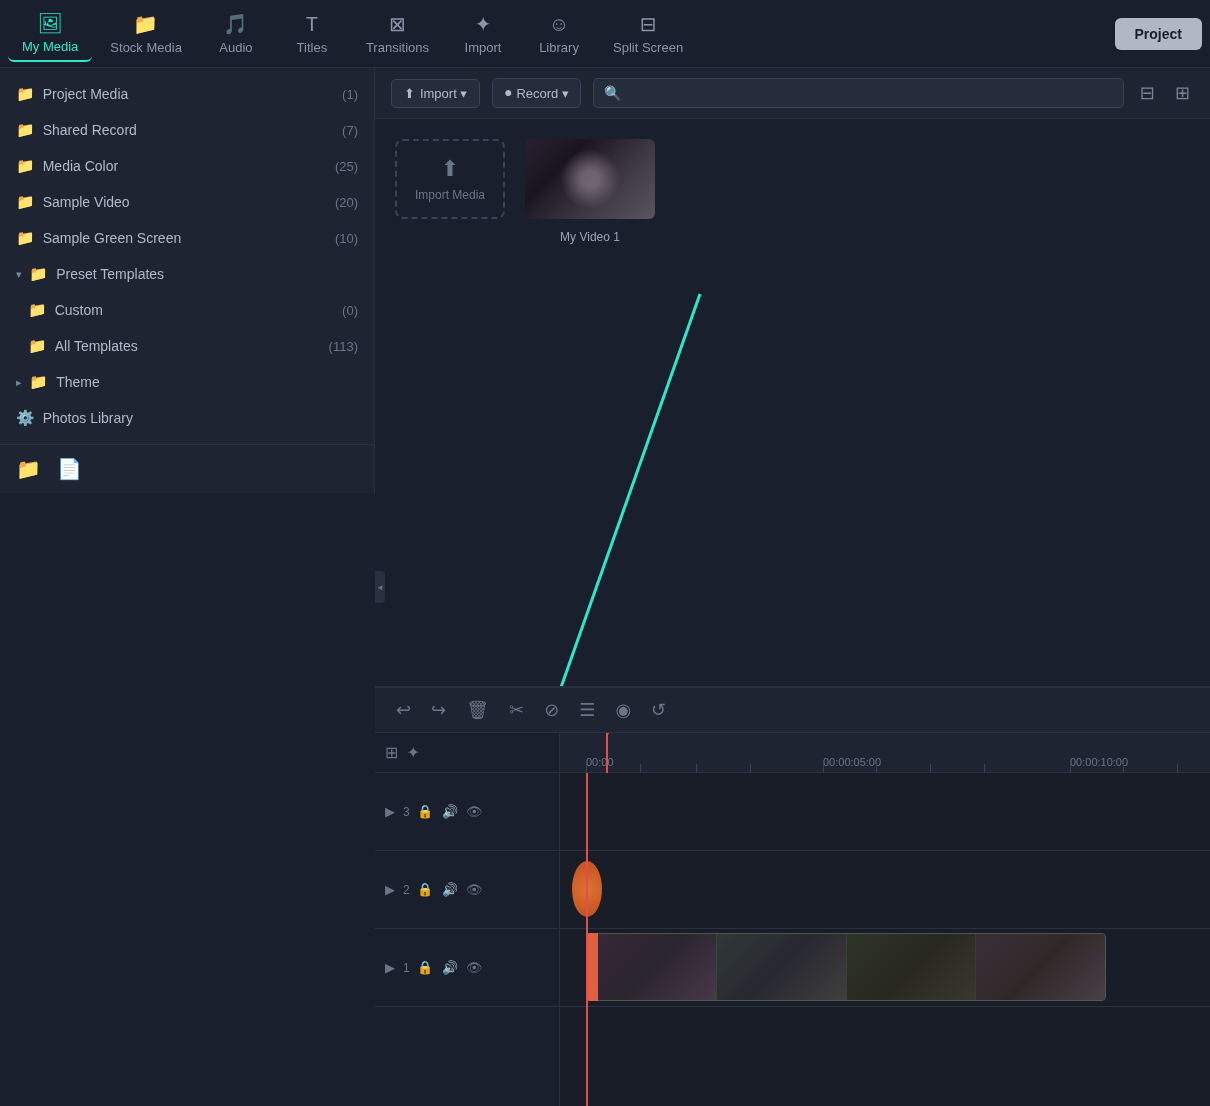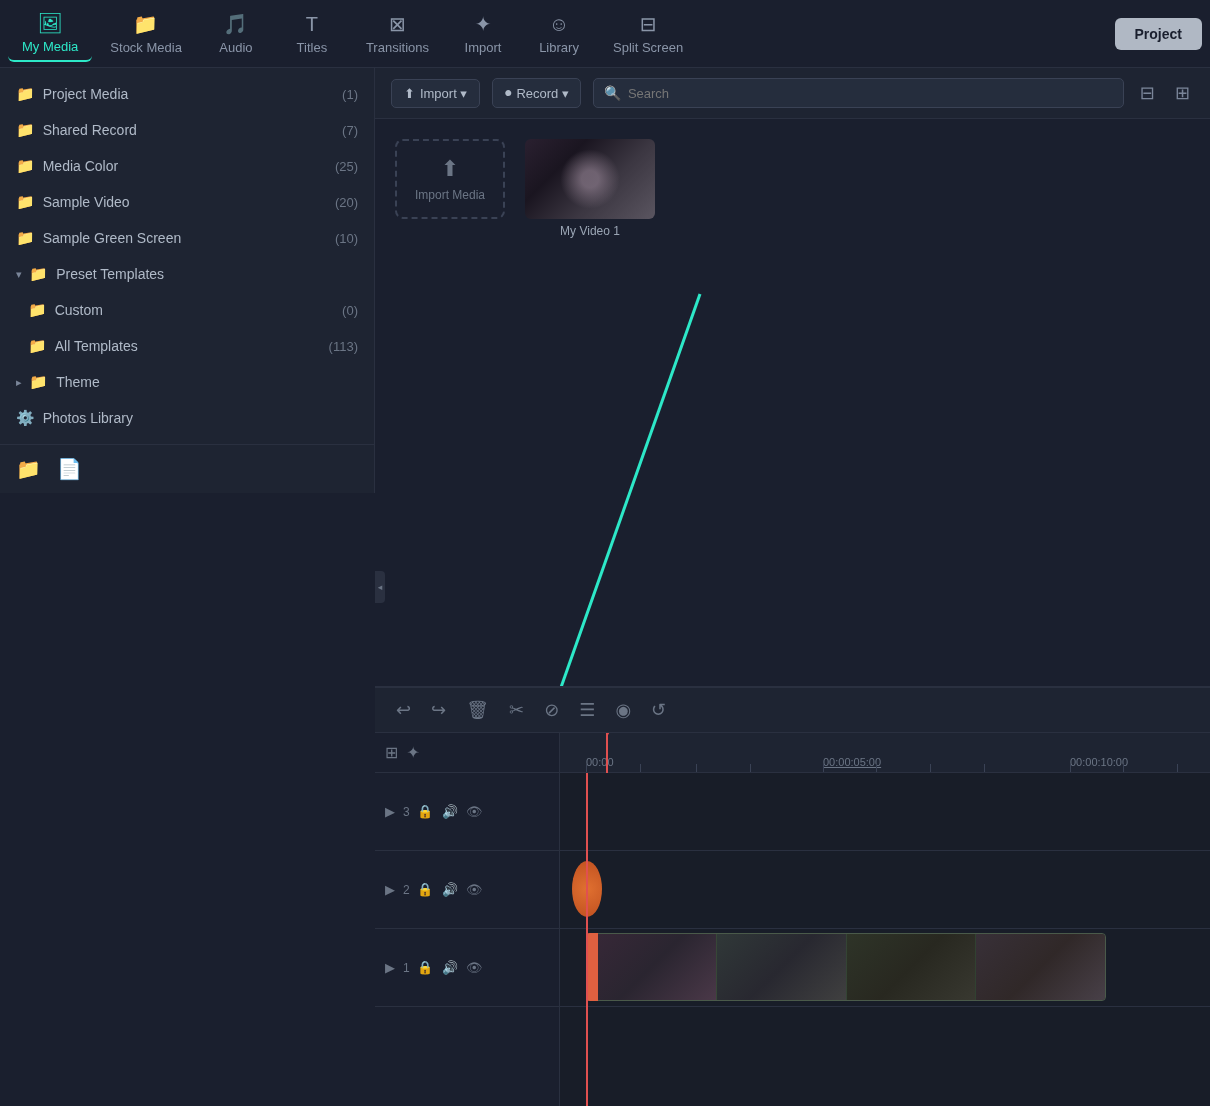--- a/index.html
+++ b/index.html
@@ -177,21 +177,21 @@
       color: #6b7585;
       font-size: 12px;
       cursor: pointer;
       gap: 6px;
     }
     .media-import-btn .import-icon { font-size: 22px; }
     .media-item {
       display: flex;
       flex-direction: column;
       align-items: center;
-      gap: 5px;
+      gap: 11px;
       cursor: pointer;
     }
     .media-thumb {
       width: 130px;
       height: 80px;
       border-radius: 6px;
       overflow: hidden;
       background: #2a3040;
       position: relative;
     }
@@ -554,21 +554,20 @@
       <div class="toolbar-btn">
         <span>⬆</span>
         <span>Import ▾</span>
       </div>
       <div class="toolbar-btn">
         <span>⏺</span>
         <span>Record ▾</span>
       </div>
       <div class="search-bar">
         <span class="search-icon-text">🔍</span>
-        <input type="text" placeholder="Search" style="">
       </div>
       <span class="toolbar-icon-btn">⊟</span>
       <span class="toolbar-icon-btn">⊞</span>
     </div>
 
     <div class="top-area" style="position:relative; flex:1; overflow:hidden;">
 
       <div class="media-grid">
 
         <div class="media-import-btn">
@@ -642,21 +641,21 @@
               <span class="tl-icon">🔊</span>
               <span class="tl-icon">👁</span>
             </div>
           </div>
         </div>
 
         <div class="timeline-right">
 
           <div class="time-ruler">
             <span class="time-mark" style="left:26px;">00:00</span>
-            <span class="time-mark" style="left:263px;text-decoration:underline;">00:00:05:00</span>
+            <span class="time-mark" style="left:263px;">00:00:05:00</span>
             <span class="time-mark" style="left:510px;">00:00:10:00</span>
 
             <div class="time-ruler-line" style="left:26px;"></div>
             <div class="time-ruler-line" style="left:80px;"></div>
             <div class="time-ruler-line" style="left:136px;"></div>
             <div class="time-ruler-line" style="left:190px;"></div>
             <div class="time-ruler-line" style="left:263px;"></div>
             <div class="time-ruler-line" style="left:316px;"></div>
             <div class="time-ruler-line" style="left:370px;"></div>
             <div class="time-ruler-line" style="left:424px;"></div>

